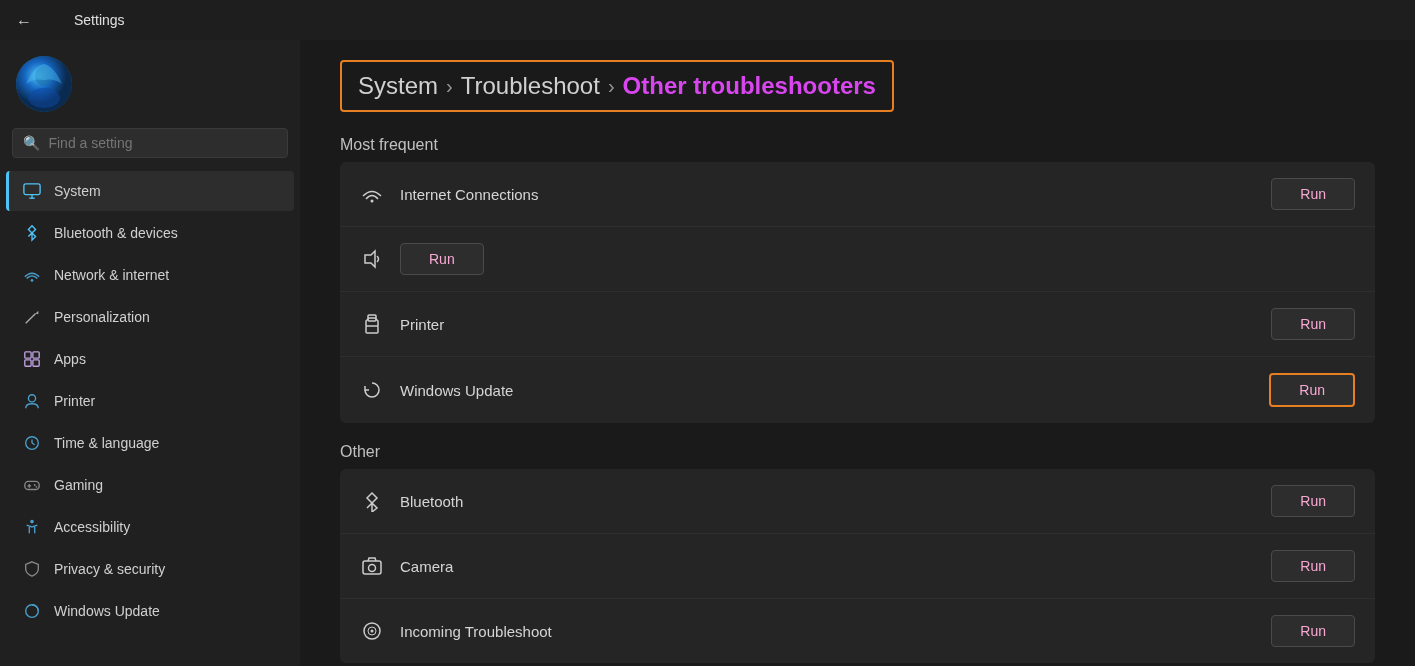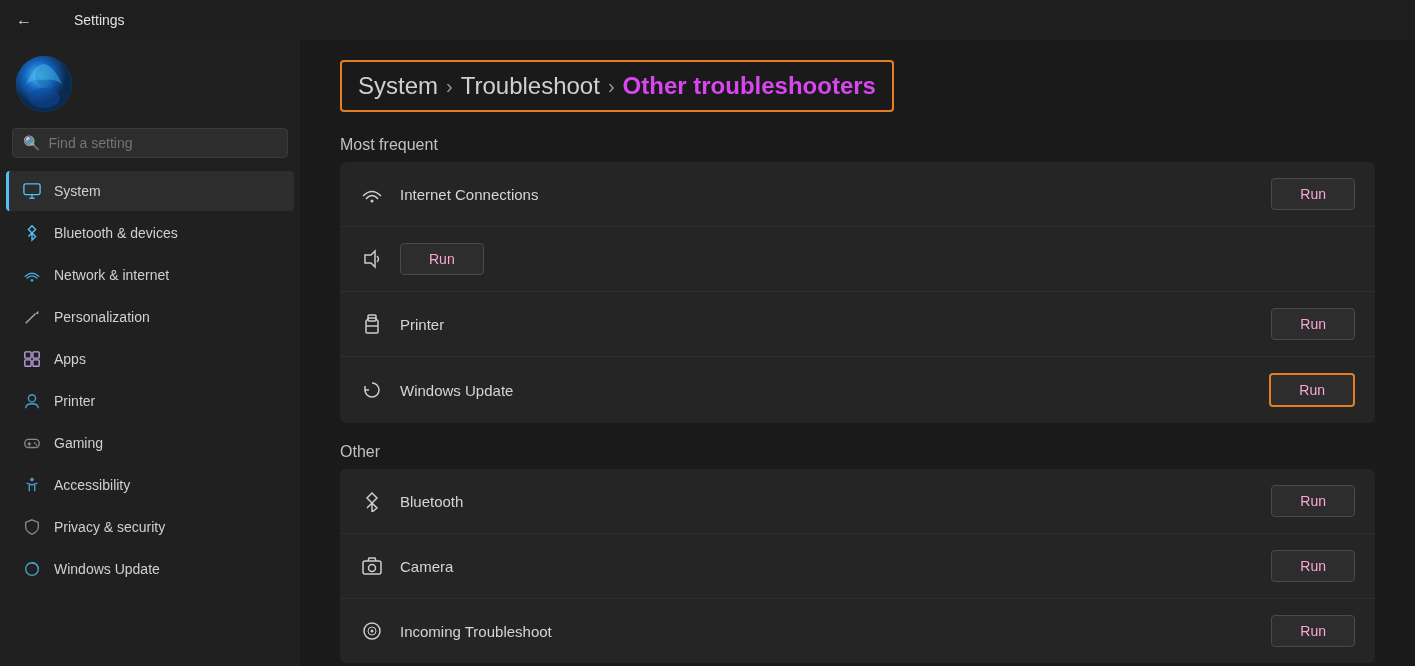--- a/index.html
+++ b/index.html
@@ -288,20 +288,30 @@
     <div class="nav-item">
       <div class="nav-icon">
         <svg width="18" height="18" viewBox="0 0 20 20">
             <circle cx="10" cy="7" r="4" fill="none" stroke="#4a9eca" stroke-width="1.5"></circle>
             <path d="M3 18 Q3 13 10 13 Q17 13 17 18" fill="none" stroke="#4a9eca" stroke-width="1.5"></path>
           </svg>
       </div>
       <span class="nav-label">Printer</span>
     </div>
 
+    <div class="nav-item">
+      <div class="nav-icon">
+        <svg width="18" height="18" viewBox="0 0 20 20">
+            <circle cx="10" cy="10" r="7" fill="none" stroke="#4a9eca" stroke-width="1.5"></circle>
+            <line x1="10" y1="6" x2="10" y2="10" stroke="#4a9eca" stroke-width="1.5"></line>
+            <line x1="10" y1="10" x2="13" y2="12" stroke="#4a9eca" stroke-width="1.5"></line>
+          </svg>
+      </div>
+      <span class="nav-label">Time &amp; language</span>
+    </div>
 
     <div class="nav-item">
       <div class="nav-icon">
         <svg width="18" height="18" viewBox="0 0 20 20">
             <rect x="2" y="6" width="16" height="9" rx="4" fill="none" stroke="#888" stroke-width="1.5"></rect>
             <line x1="7" y1="9" x2="7" y2="13" stroke="#888" stroke-width="1.5"></line>
             <line x1="5" y1="11" x2="9" y2="11" stroke="#888" stroke-width="1.5"></line>
             <circle cx="13" cy="10" r="1" fill="#888"></circle>
             <circle cx="15" cy="12" r="1" fill="#888"></circle>
           </svg>

